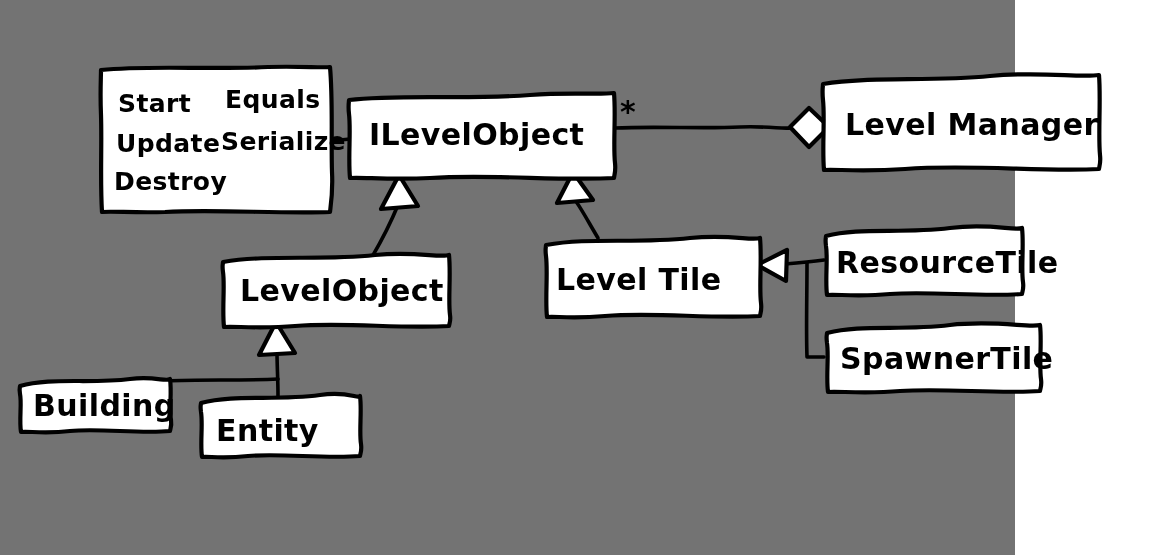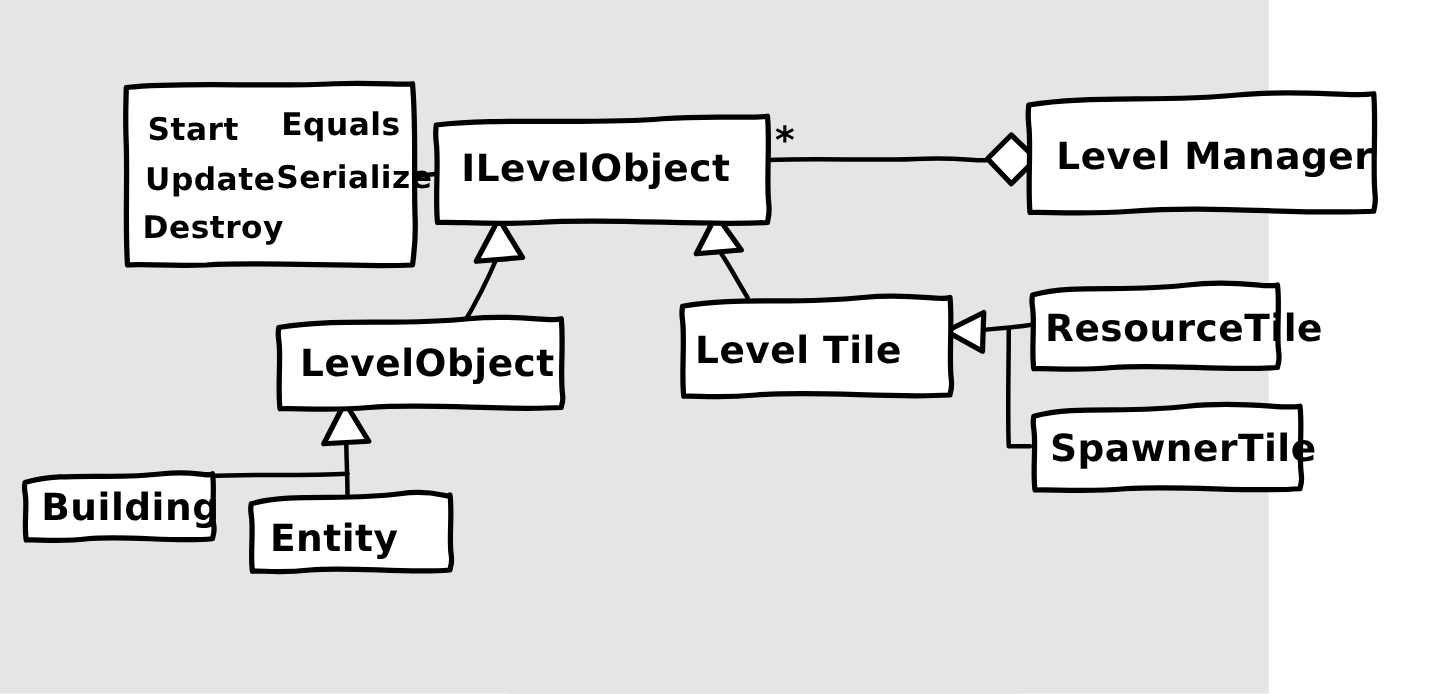--- a/index.html
+++ b/index.html
@@ -11,21 +11,21 @@
   body {
     width: 1165px;
     height: 555px;
     overflow: hidden;
     font-family: "DejaVu Sans", sans-serif;
   }
   #diagram-root {
     position: relative;
     width: 1015px;
     height: 555px;
-    background: #e5e5e5;
+    background: #737373;
   }
   svg.canvas {
     position: absolute;
     top: 0;
     left: 0;
     width: 1165px;
     height: 555px;
     display: block;
   }
   .stroke-thin {

